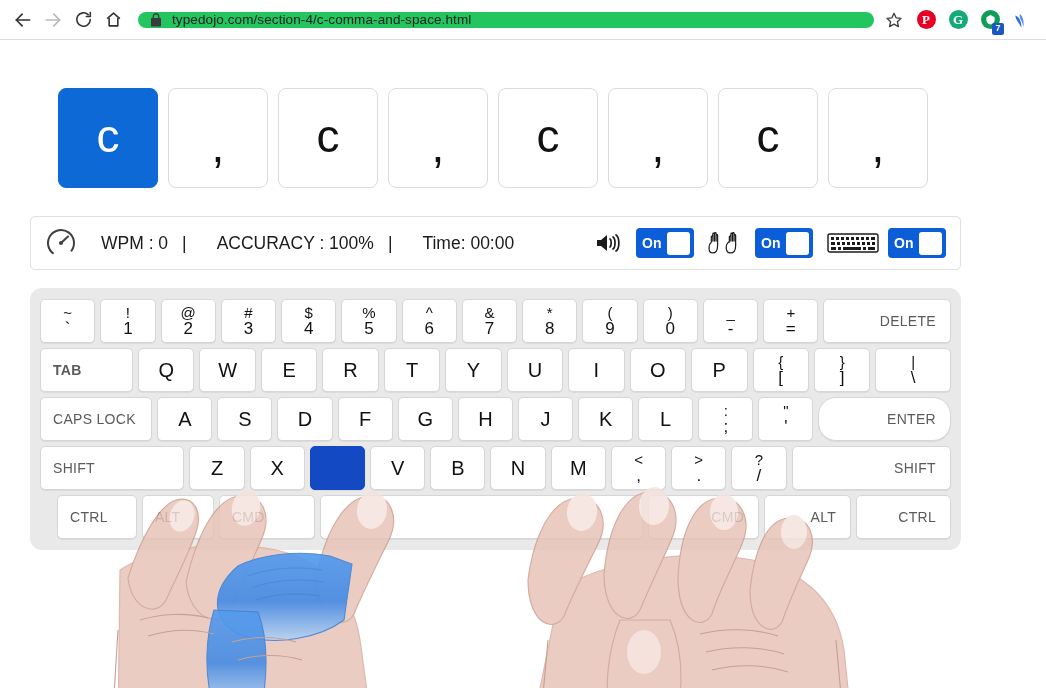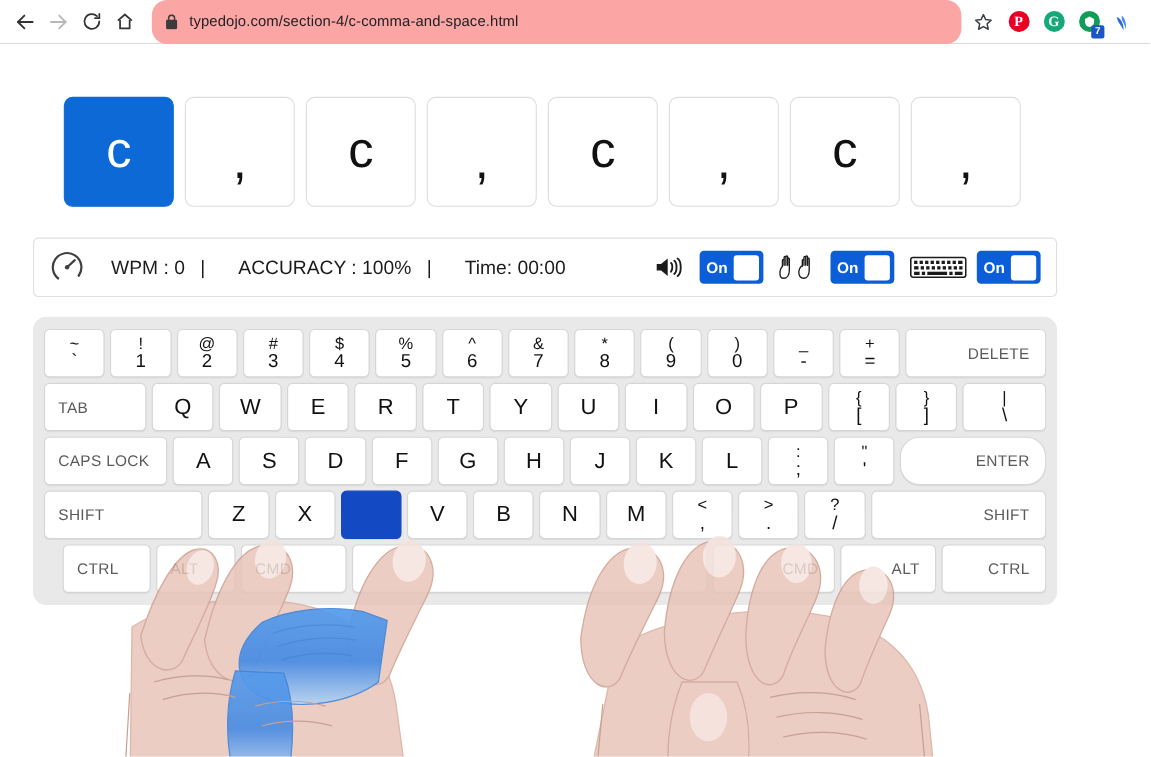--- a/index.html
+++ b/index.html
@@ -15,22 +15,22 @@
     position: relative; height: 40px; width: 1046px;
     background: #ffffff; display: flex; align-items: center;
     padding: 0 8px; border-bottom: 1px solid #dcdcdc;
   }
   .nav-btn {
     width: 30px; height: 30px; display: flex; align-items: center;
     justify-content: center; border-radius: 50%; flex: 0 0 auto;
   }
   .nav-btn svg { display: block; }
   .omnibox {
-    flex: 1 1 auto; height: 40px; margin: 0 6px 0 10px;
-    background: #fca5a5; border-radius: 14px;
+    flex: 1 1 auto; height: 16px; margin: 0 6px 0 10px;
+    background: #22c55e; border-radius: 14px;
     display: flex; align-items: center; padding: 0 12px;
     overflow: hidden;
   }
   .lock-icon { flex: 0 0 auto; margin-right: 10px; display: flex; }
   .omnibox-url {
     font-size: 13.5px; color: #202124; white-space: nowrap;
     font-family: "Liberation Sans", sans-serif; letter-spacing: .1px;
   }
   .chrome-actions { display: flex; align-items: center; gap: 4px; flex: 0 0 auto; padding-right: 2px;}
   .act { width: 28px; height: 28px; display: flex; align-items: center; justify-content: center; position: relative; }
@@ -104,21 +104,21 @@
   .key.wide-label {
     align-items: flex-start; justify-content: center; padding-left: 12px;
     font-size: 14px; color: #5a5a5a; letter-spacing: .3px;
   }
   .key.wide-label.right { align-items: flex-end; padding-left: 13px; padding-right: 14px; }
   .key.active-key { background: #1449c4; border-color: #1449c4; }
   .key.active-key .single { color: #1449c4; }
 
   
   .w-delete { flex: 1.85 1 0; }
-  .w-tab    { flex: 1.45 1 0; }
+  .w-tab    { flex: 1.45 1 0; font-weight: bold; }
   .w-bslash { flex: 1.35 1 0; }
   .w-caps   { flex: 1.85 1 0; text-align: right; }
   .w-enter  { flex: 1.95 1 0; border-radius: 18px; }
   .w-shiftl { flex: 2.45 1 0; }
   .w-shiftr { flex: 2.45 1 0; }
   .w-ctrl   { flex: 1.25 1 0; }
   .w-alt    { flex: 1.10 1 0; }
   .w-cmd    { flex: 1.55 1 0; }
   .w-space  { flex: 6.1 1 0; }
 

